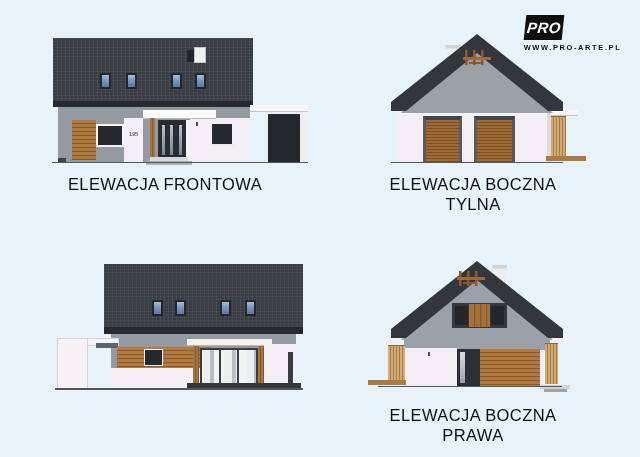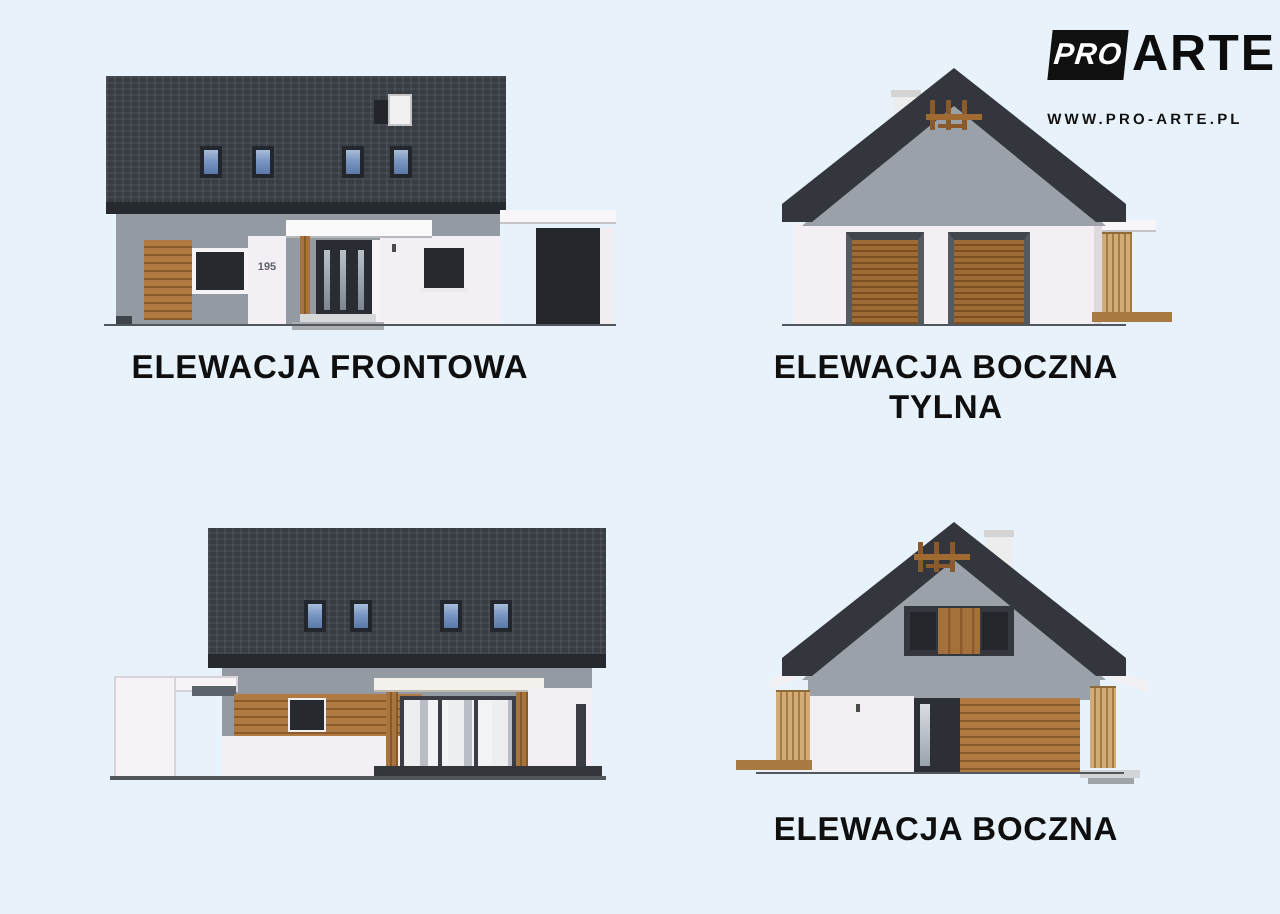--- a/index.html
+++ b/index.html
@@ -33,21 +33,21 @@
     border-left:3px solid #555a61;border-right:3px solid #555a61;border-top:4px solid #41454c;
     background:repeating-linear-gradient(180deg,#9d6b35 0 2px,#7c4f22 2px 3px);
   }
   .curtain{
     box-sizing:border-box;border:2px solid #3a3e44;
     background:repeating-linear-gradient(90deg,#eceef0 0 8px,#b9bec6 8px 12px,#f2f3f4 12px 22px);
   }
   .ground{background:#53575c;}
   .dark-glass{background:#26292e;}
   .label{
-    color:#0f0f0f;font-size:16.5px;font-weight:700;letter-spacing:0.4px;
+    color:#0f0f0f;font-size:16.5px;font-weight:400;letter-spacing:0.4px;
     text-align:center;line-height:20px;white-space:nowrap;
   }
   .house-num{font-size:5.5px;color:#5a5f66;font-weight:700;text-align:center;margin-top:13px;letter-spacing:0;}
   .logo-box{
     background:#101010;color:#fff;transform:skewX(-6deg);
     display:flex;align-items:center;justify-content:center;
     font-weight:700;font-style:italic;font-size:15px;letter-spacing:0.5px;
   }
   .logo-arte{
     color:#0d0d0d;font-weight:700;font-size:25px;letter-spacing:1px;line-height:25px;
@@ -189,22 +189,22 @@
   </div>
   <div class="abs wood-h" style="left:480px;top:349px;width:60px;height:37px;"></div>
   <div class="abs slats-light" style="left:545px;top:343px;width:13px;height:40px;"></div>
   <div class="abs" style="left:368px;top:380px;width:38px;height:5px;background:#a97a42;"></div>
   <div class="abs" style="left:540px;top:385px;width:30px;height:4px;background:#d2d5d8;"></div>
   <div class="abs" style="left:544px;top:389px;width:23px;height:3px;background:#9fa4a9;"></div>
   <div class="abs ground" style="left:378px;top:385.5px;width:184px;height:1.8px;"></div>
 
   <div class="abs label" style="left:332px;top:405px;width:282px;">
     <div>ELEWACJA BOCZNA</div>
+    <div>PRAWA</div>
   </div>
 </div>
 
 <div class="abs" style="left:520px;top:13px;width:105px;height:40px;">
   <div class="abs logo-box" style="left:5px;top:2px;width:38px;height:25px;">
     <span>PRO</span>
   </div>
-  <div class="abs logo-arte" style="left:46px;top:2px;">ARTE</div>
-  <div class="abs logo-site" style="left:0;top:30px;width:105px;margin-top:12px;">WWW.PRO-ARTE.PL</div>
+  <div class="abs logo-site" style="left:0;top:30px;width:105px;">WWW.PRO-ARTE.PL</div>
 </div>
 
 </body></html>

